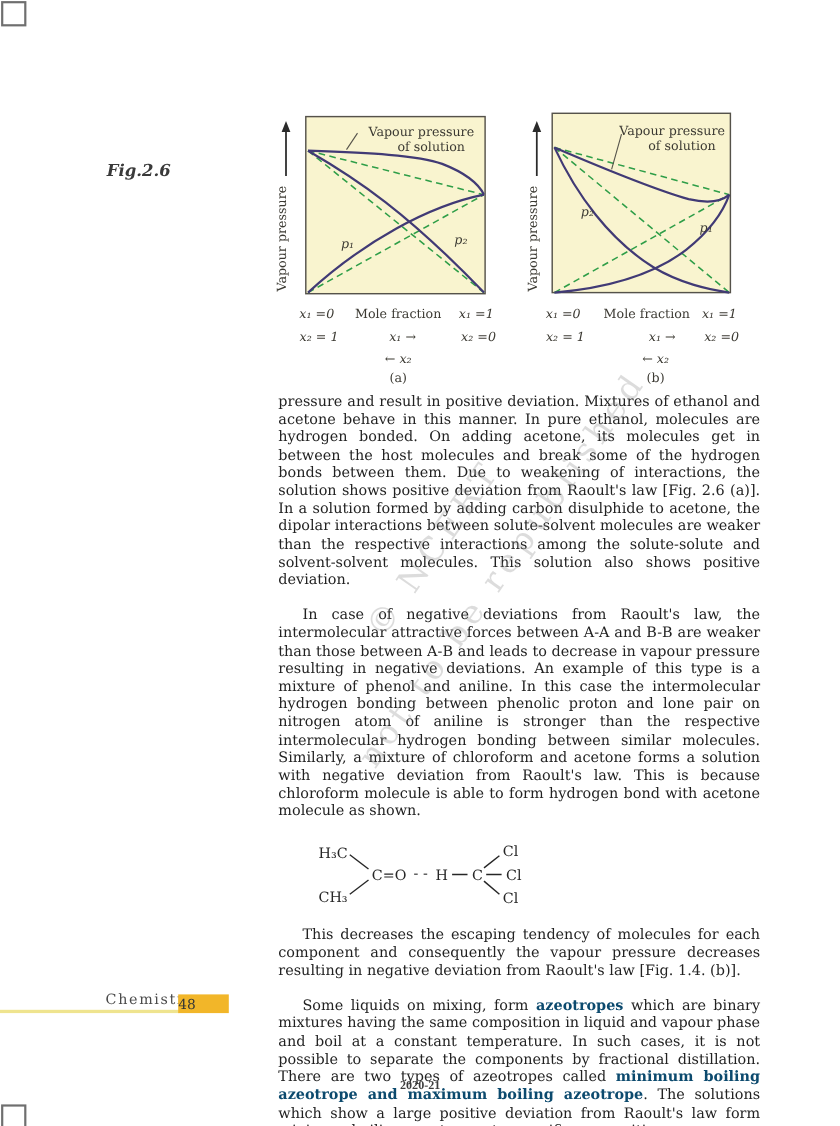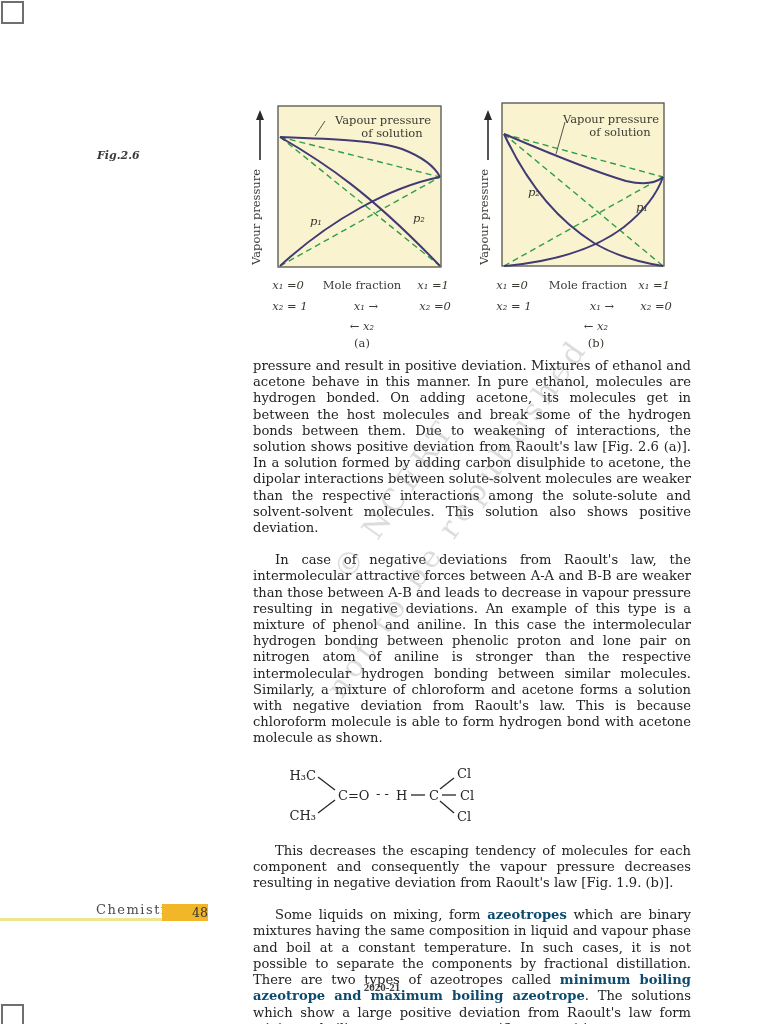--- a/index.html
+++ b/index.html
@@ -4,21 +4,21 @@
 <style>
   html,body{margin:0;padding:0;background:#ffffff;}
   #page{position:relative;width:764px;height:1024px;background:#ffffff;overflow:hidden;
         font-family:"DejaVu Serif", serif;color:#1f1f1f;}
   .regmark{position:absolute;width:19px;height:19px;border:2px solid #6f6f6f;background:#fff;}
   .regmark.tl{left:1px;top:1px;}
   .regmark.bl{left:1px;top:1004px;}
 
   
   #caption{position:absolute;left:97px;top:148px;width:140px;
-           font-style:italic;font-size:11px;line-height:15.1px;color:#3a3a3a;text-align:left;}
+           font-style:italic;font-size:15px;line-height:15.1px;color:#3a3a3a;text-align:left;}
   #caption .cap-label{font-weight:bold;display:block;}
 
   
   .panel{position:absolute;top:92px;}
   #panel-a{left:240px;}
   #panel-b{left:468px;}
   .fig-text{font-family:"DejaVu Serif", serif;fill:#3c3a33;}
   .fig-italic{font-style:italic;}
 
   
@@ -35,21 +35,21 @@
   
   #watermark{position:absolute;left:225px;top:455px;width:390px;
              transform:rotate(-55deg);text-align:center;pointer-events:none;
              font-family:"DejaVu Serif", serif;color:#8e8e8e;opacity:.30;
              font-size:30px;letter-spacing:5px;line-height:62px;white-space:nowrap;}
 
   
   #footer-line{position:absolute;left:0;top:918px;width:163px;height:3px;background:#efe48f;}
   #footer-subject{position:absolute;left:96px;top:902px;font-size:13px;letter-spacing:1.5px;color:#4a4a4a;}
   #footer-badge{position:absolute;left:162px;top:904px;width:46px;height:17px;background:#f2b629;
-                text-align:right;font-size:12.5px;line-height:17px;color:#353535;}
+                text-align:left;font-size:12.5px;line-height:17px;color:#353535;}
   #footer-year{position:absolute;left:0;top:981px;width:764px;text-align:center;
                font-family:Liberation Serif, serif;font-size:11px;font-weight:600;color:#3d3d3d;}
 </style>
 </head>
 <body>
 
 <div id="page">
 
   <div class="regmark tl"></div>
   <div class="regmark bl"></div>
@@ -125,21 +125,21 @@
       <text class="struct-text" x="37" y="57" text-anchor="end">CH₃</text>
       <text class="struct-text" x="59" y="37">C=O</text>
       <text class="struct-text" x="97" y="35">- -</text>
       <text class="struct-text" x="117" y="37">H</text>
       <text class="struct-text" x="150" y="37">C</text>
       <text class="struct-text" x="178" y="15">Cl</text>
       <text class="struct-text" x="181" y="37">Cl</text>
       <text class="struct-text" x="178" y="58">Cl</text>
     </svg>
 
-    <p class="indent">This decreases the escaping tendency of molecules for each component and consequently the vapour pressure decreases resulting in negative deviation from Raoult's law [Fig. 1.9. (b)].</p>
+    <p class="indent">This decreases the escaping tendency of molecules for each component and consequently the vapour pressure decreases resulting in negative deviation from Raoult's law [Fig. 1.4. (b)].</p>
     <p class="indent"><span>Some liquids on mixing, form </span><span class="bold-term">azeotropes</span><span> which are binary mixtures having the same composition in liquid and vapour phase and boil at a constant temperature. In such cases, it is not possible to separate the components by fractional distillation. There are two types of azeotropes called </span><span class="bold-term">minimum boiling azeotrope and maximum boiling azeotrope</span><span>. The solutions which show a large positive deviation from Raoult's law form minimum boiling azeotrope at a specific composition.</span></p>
   </div>
 
   <div id="watermark">
     <div>© NCERT</div>
     <div>not to be republished</div>
   </div>
 
   <div id="footer-line"></div>
   <div id="footer-subject">Chemistry</div>

